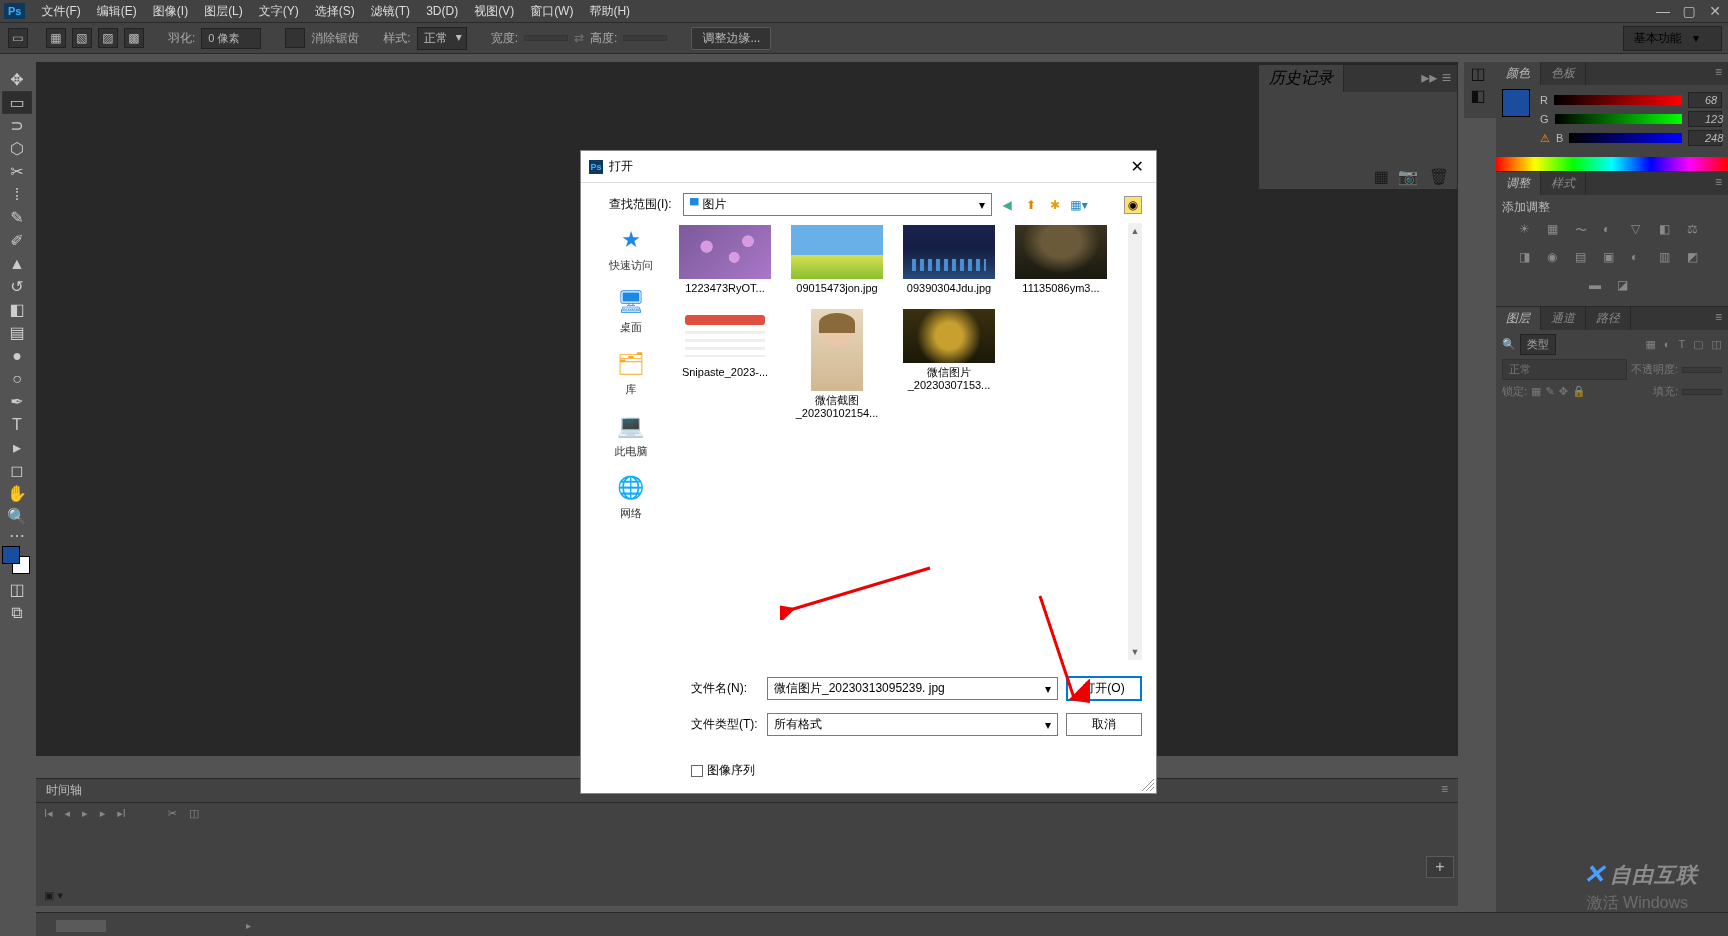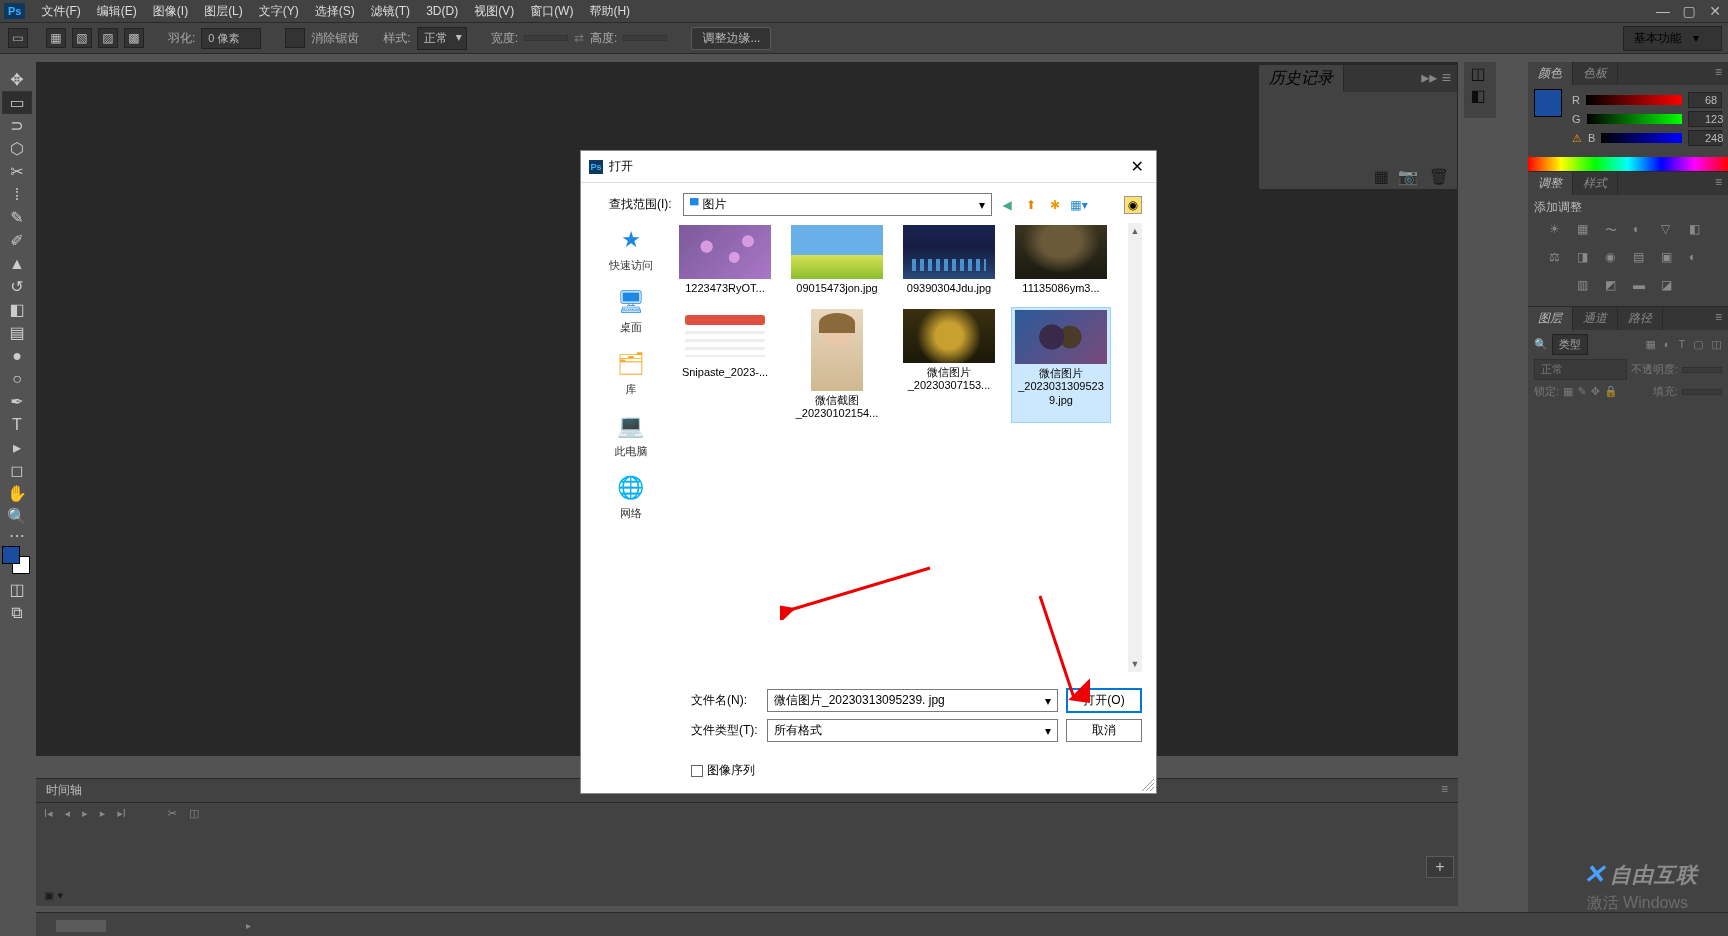--- a/index.html
+++ b/index.html
@@ -26,33 +26,33 @@
 .tool { width: 30px; height: 23px; display: flex; align-items: center; justify-content: center; color: #ccc; position: relative; margin: 0 2px; }
 .tool.active { background: #2e2e2e; border: 1px solid #333; }
 .fg-bg { width: 28px; height: 28px; position: relative; margin: 4px 2px; }
 .fg-sw { position: absolute; top: 0; left: 0; width: 18px; height: 18px; background: #1a4d9e; border: 1px solid #000; }
 .bg-sw { position: absolute; bottom: 0; right: 0; width: 18px; height: 18px; background: #fff; border: 1px solid #000; }
 
 
 .canvas-area { position: absolute; left: 36px; top: 62px; right: 270px; bottom: 180px; background: #282828; }
 
 
-.right-panels { position: absolute; right: 0; top: 62px; width: 200px; bottom: 16px; background: #424242; display: flex; flex-direction: column; }
+.right-panels { position: absolute; right: 0; top: 62px; width: 232px; bottom: 16px; background: #424242; display: flex; flex-direction: column; }
 .panel { background: #424242; border-bottom: 1px solid #282828; color: #bbb; font-size: 12px; }
 .panel-tabs { display: flex; background: #353535; }
 .panel-tab { padding: 3px 10px; border-right: 1px solid #282828; background: #424242; cursor: default; font-style: italic; }
 .panel-tab.inactive { background: #353535; color: #888; }
 .panel-icons { margin-left: auto; padding: 3px 6px; color: #888; }
 .panel-body { padding: 4px 6px; }
 .color-row { display: flex; align-items: center; gap: 6px; margin: 3px 0; font-size: 11px; }
 .color-slider { flex: 1; height: 10px; }
 .slider.r { background: linear-gradient(to right, #000, #f00); }
 .slider.g { background: linear-gradient(to right, #000, #0f0); }
 .slider.b { background: linear-gradient(to right, #000, #00f); }
-.color-val { background: #333; border: 1px solid #222; width: 34px; padding: 1px 16px; text-align: center; }
+.color-val { background: #333; border: 1px solid #222; width: 34px; padding: 1px 16px; text-align: center; font-style: italic; }
 .color-spec { height: 14px; background: linear-gradient(to right,#f00,#ff0,#0f0,#0ff,#00f,#f0f,#f00); margin-top: 4px; }
 .color-swatch-box { width: 28px; height: 28px; background: #1a4d9e; border: 1px solid #000; margin-right: 4px; }
 .adjust-icons { display: flex; flex-wrap: wrap; gap: 10px; padding: 6px 8px; justify-content: center; }
 .adj-ic { width: 18px; height: 18px; opacity: .6; }
 .layer-opts { padding: 4px 6px; font-size: 11px; color: #aaa; display: flex; flex-direction: column; gap: 4px; }
 .layer-sel { background: #333; border: 1px solid #222; padding: 2px 6px; }
 .collapse-stack { position: absolute; right: 232px; top: 62px; width: 32px; background: #424242; height: 56px; }
 .collapse-ic { width: 28px; height: 22px; display: flex; align-items: center; justify-content: center; opacity: .8; }
 
 
@@ -82,21 +82,21 @@
 .dlg-sidebar { width: 72px; display: flex; flex-direction: column; align-items: center; gap: 14px; margin-top: 32px; }
 .dlg-side-item { display: flex; flex-direction: column; align-items: center; gap: 3px; color: #333; font-size: 11px; }
 .dlg-side-ic { width: 32px; height: 30px; display: flex; align-items: center; justify-content: center; font-size: 22px; }
 .dlg-file-area { flex: 1; margin-top: 30px; display: flex; flex-wrap: wrap; gap: 10px 12px; align-content: flex-start; overflow-y: auto; position: relative; padding-right: 14px; }
 .dlg-scroll { position: absolute; right: 0; top: 0; bottom: 0; width: 14px; background: #f0f0f0; }
 .dlg-scroll .arr { height: 16px; display: flex; align-items: center; justify-content: center; font-size: 9px; color: #666; }
 .file-item { width: 100px; display: flex; flex-direction: column; align-items: center; gap: 3px; padding: 2px; }
 .file-item.selected { background: #cce8ff; border: 1px solid #99d1ff; }
 .thumb { width: 92px; height: 54px; object-fit: cover; display: block; position: relative; overflow: hidden; }
 .file-lbl { font-size: 11px; text-align: center; word-break: break-word; line-height: 1.2; }
-.dlg-bottom { padding: 6px 14px 14px 110px; display: flex; flex-direction: column; gap: 6px; }
+.dlg-bottom { padding: 6px 14px 14px 110px; display: flex; flex-direction: column; gap: 12px; }
 .dlg-row { display: flex; align-items: center; gap: 8px; }
 .dlg-row label { width: 68px; }
 .dlg-combo { flex: 1; border: 1px solid #7a7a7a; padding: 2px 6px; display: flex; align-items: center; justify-content: space-between; }
 .dlg-btn { width: 76px; border: 1px solid #7a7a7a; padding: 2px 0; text-align: center; cursor: pointer; }
 .dlg-btn.open { border: 2px solid #0078d7; }
 .dlg-chk { display: flex; align-items: center; gap: 4px; margin-top: 14px; }
 .dlg-resize { position: absolute; right: 2px; bottom: 2px; width: 12px; height: 12px; }
 
 
 .arrow { position: absolute; pointer-events: none; }
@@ -414,26 +414,20 @@
             <div style="position:absolute;top:4px;left:50%;transform:translateX(-50%);width:36px;height:20px;border-radius:50% 50% 0 0;background:#8a6a3a"></div>
           </div>
           <div class="file-lbl">微信截图_20230102154...</div>
         </div>
         <div class="file-item">
           <div class="thumb" style="background: linear-gradient(rgb(58, 48, 16), rgb(26, 24, 8));">
             <div style="position:absolute;inset:0;background:radial-gradient(circle at 50% 50%,#c8a030 25%,transparent 60%)"></div>
           </div>
           <div class="file-lbl">微信图片_20230307153...</div>
         </div>
-        <div class="file-item selected">
-          <div class="thumb" style="background: linear-gradient(135deg, rgb(42, 90, 154), rgb(122, 74, 122));">
-            <div style="position:absolute;inset:0;background:radial-gradient(circle at 40% 50%,#3a2a4a 20%,transparent 21%),radial-gradient(circle at 60% 50%,#4a3a2a 18%,transparent 19%)"></div>
-          </div>
-          <div class="file-lbl">微信图片_2023031309523 9.jpg</div>
-        </div>
         <div class="dlg-scroll">
         <div class="arr">▲</div>
         <div style="flex:1"></div>
         <div class="arr" style="position:absolute;bottom:0;width:100%">▼</div>
       </div>
     </div>
   </div>
 
   <div class="dlg-bottom">
     <div class="dlg-row">

